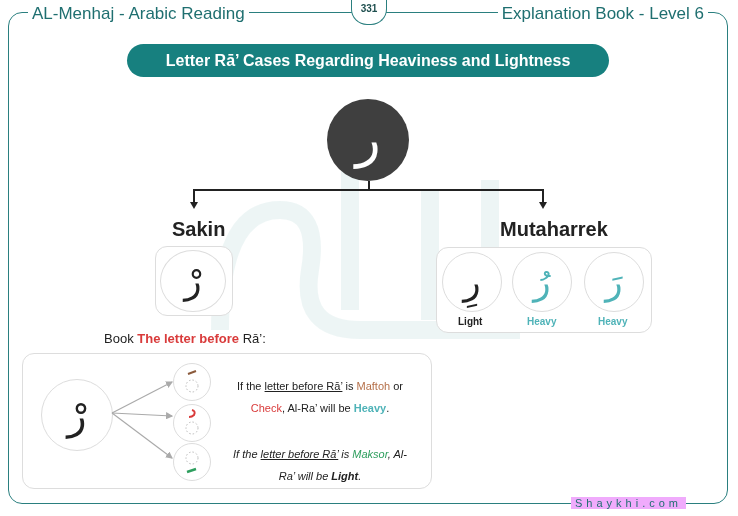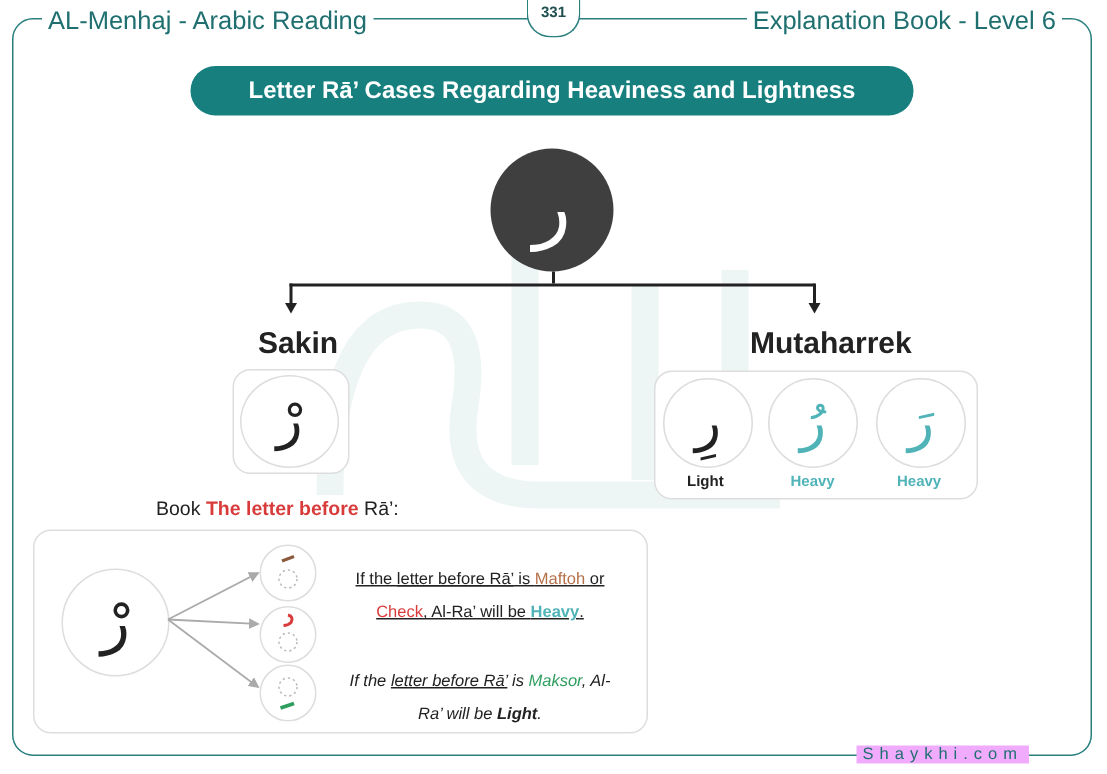--- a/index.html
+++ b/index.html
@@ -105,21 +105,21 @@
       <circle cx="18" cy="23" r="6" stroke="#bbb" stroke-dasharray="1.5 2" fill="none"></circle>
     </svg>
 </div>
 <div class="circle" style="left:173px;top:443px;width:36px;height:36px;">
   <svg width="36" height="36">
       <circle cx="18" cy="14" r="6" stroke="#bbb" stroke-dasharray="1.5 2" fill="none"></circle>
       <line x1="13" y1="28" x2="22" y2="25" stroke="#2e9e5e" stroke-width="2.5"></line>
     </svg>
 </div>
 
-<div class="expl" style="left:222px;top:375px;width:196px;text-decoration:underline;">
+<div class="expl" style="left:222px;top:375px;width:196px;">
   <span>If the </span><span class="u">letter before Rā’</span><span> is </span><span style="color:#b5704a;">Maftoh</span><span> or</span><br>
   <span style="color:#d93b3b;">Check</span><span>, Al-Ra’ will be </span><span style="color:#4fb3b8;font-weight:bold;">Heavy</span><span>.</span>
 </div>
 
 <div class="expl" style="left:222px;top:443px;width:196px;font-style:italic;">
   <span>If the </span><span class="u">letter before Rā’</span><span> is </span><span style="color:#2e9e5e;">Maksor</span><span>, Al-</span><br>
   <span>Ra’ will be </span><span style="font-weight:bold;">Light</span><span>.</span>
 </div>
 
 <div class="footer">Shaykhi.com</div>

